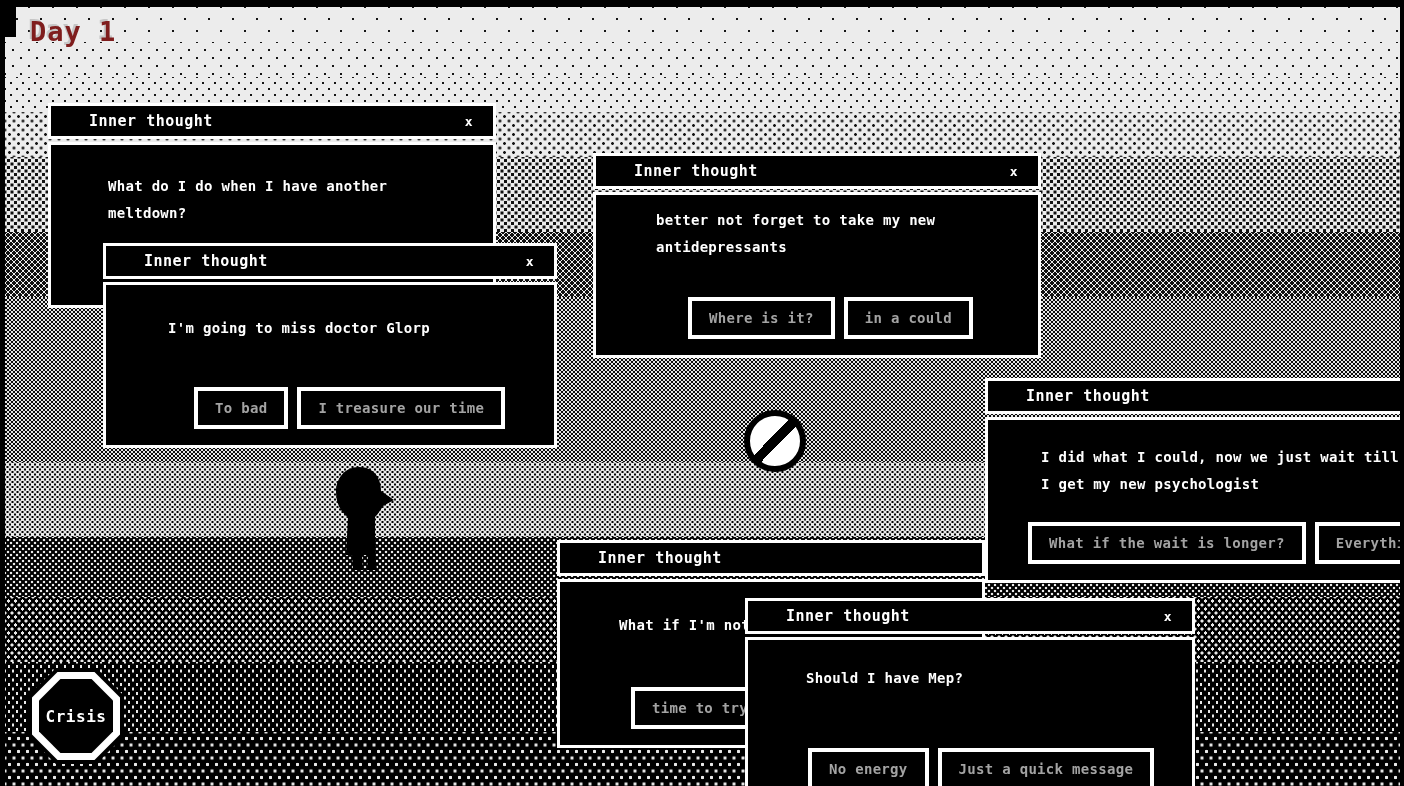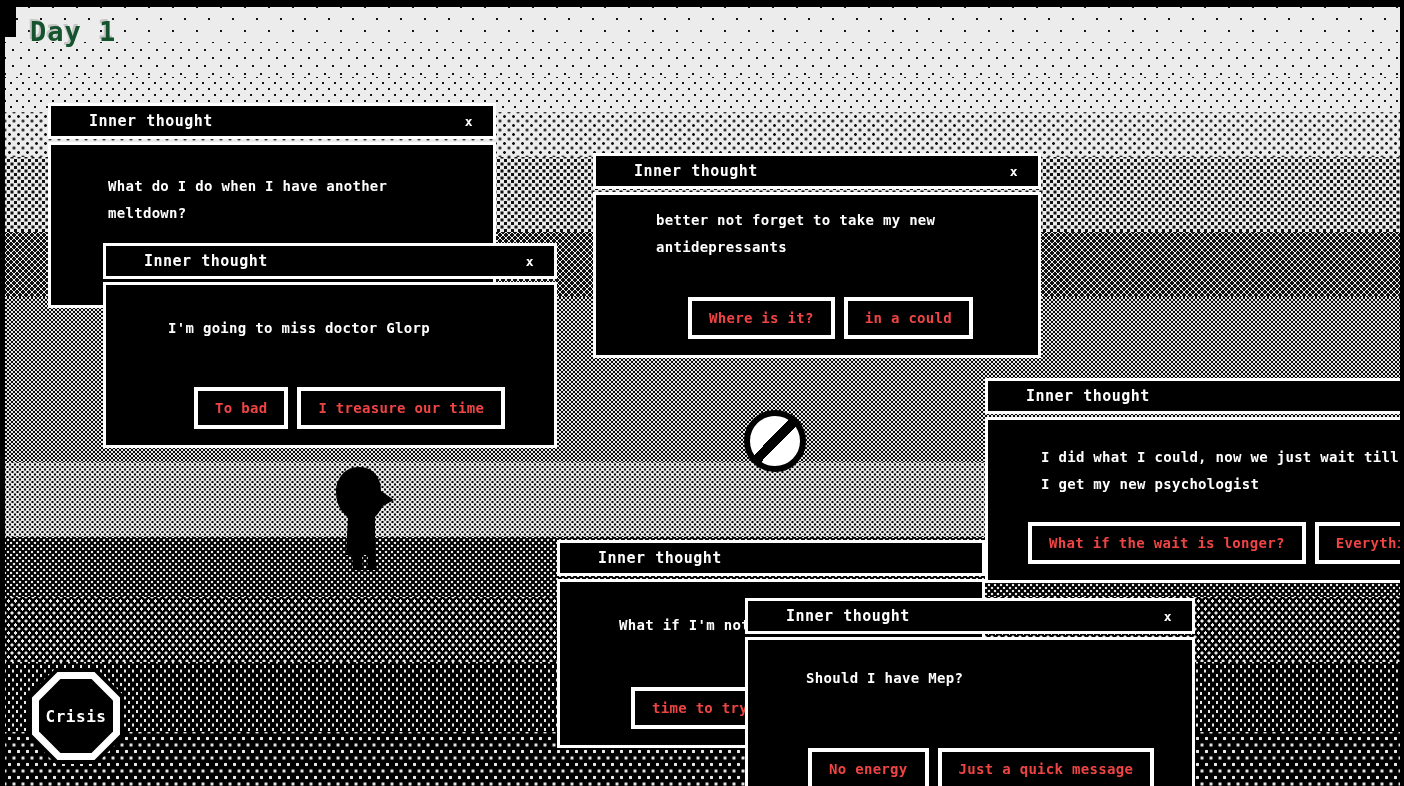--- a/index.html
+++ b/index.html
@@ -27,38 +27,38 @@
   .b7 { background:repeating-conic-gradient(#0a0a0a 0% 25%, #e6e6e6 0% 50%) 0 0 / 4px 4px; }
   .b8 { background-image:radial-gradient(#e9e9e9 1.5px, transparent 1.7px),radial-gradient(#e9e9e9 1.5px, transparent 1.7px); background-size:5px 5px; background-position:0 0,2.5px 2.5px; }
   .b9 { background-image:radial-gradient(#e9e9e9 1.4px, transparent 1.6px),radial-gradient(#e9e9e9 1.4px, transparent 1.6px); background-size:6px 6px; background-position:0 0,3px 3px; }
   .b10 { background-image:radial-gradient(#e9e9e9 1.3px, transparent 1.5px),radial-gradient(#e9e9e9 1.3px, transparent 1.5px); background-size:7px 8px; background-position:0 0,3.5px 4px; }
   .b11 { background-image:radial-gradient(#e9e9e9 1.2px, transparent 1.4px),radial-gradient(#e9e9e9 1.2px, transparent 1.4px); background-size:8px 9px; background-position:0 0,4px 4.5px; }
   .b12 { background-image:radial-gradient(#e9e9e9 1.2px, transparent 1.4px),radial-gradient(#e9e9e9 1.2px, transparent 1.4px); background-size:9px 13px; background-position:0 0,4.5px 6.5px; }
 
   
   .day-label {
     position:absolute; left:25px; top:9px;
-    font:bold 27px "DejaVu Sans Mono", monospace; color:#14532d; letter-spacing:1px;
+    font:bold 27px "DejaVu Sans Mono", monospace; color:#7f1d1d; letter-spacing:1px;
     text-shadow:-2px -2px 0 #c6c6c6;
   }
 
   
   .window { position:absolute; color:#fff; }
   .titlebar {
     height:30px; background:#000; border:3px solid #fff;
     display:flex; align-items:center; justify-content:space-between;
     padding:0 20px 0 38px;
     font:bold 15px "DejaVu Sans Mono", monospace; letter-spacing:0.5px;
   }
   .close { font:bold 13px "DejaVu Sans Mono", monospace; cursor:pointer; }
   .winbody { margin-top:3px; background:#000; border:3px solid #fff; position:relative; height:160px; }
   .wintext { position:absolute; font:bold 14px "DejaVu Sans Mono", monospace; line-height:27px; letter-spacing:0.3px; }
   .btnrow { position:absolute; bottom:16px; display:flex; gap:9px; }
   .wbtn {
-    background:#000; color:#ef4444; border:4px solid #fff;
+    background:#000; color:#a3a3a3; border:4px solid #fff;
     font:bold 14px "DejaVu Sans Mono", monospace; letter-spacing:0.3px;
     padding:9px 17px; white-space:nowrap; cursor:pointer;
   }
 
   
   .character { position:absolute; left:325px; top:455px; width:66px; height:112px; z-index:5; }
   .pill {
     position:absolute; left:739px; top:403px; width:50px; height:50px; z-index:5;
     border-radius:50%; border:6px solid #000;
     background:linear-gradient(135deg, #fff 0 43%, #000 43% 57%, #fff 57% 100%);

